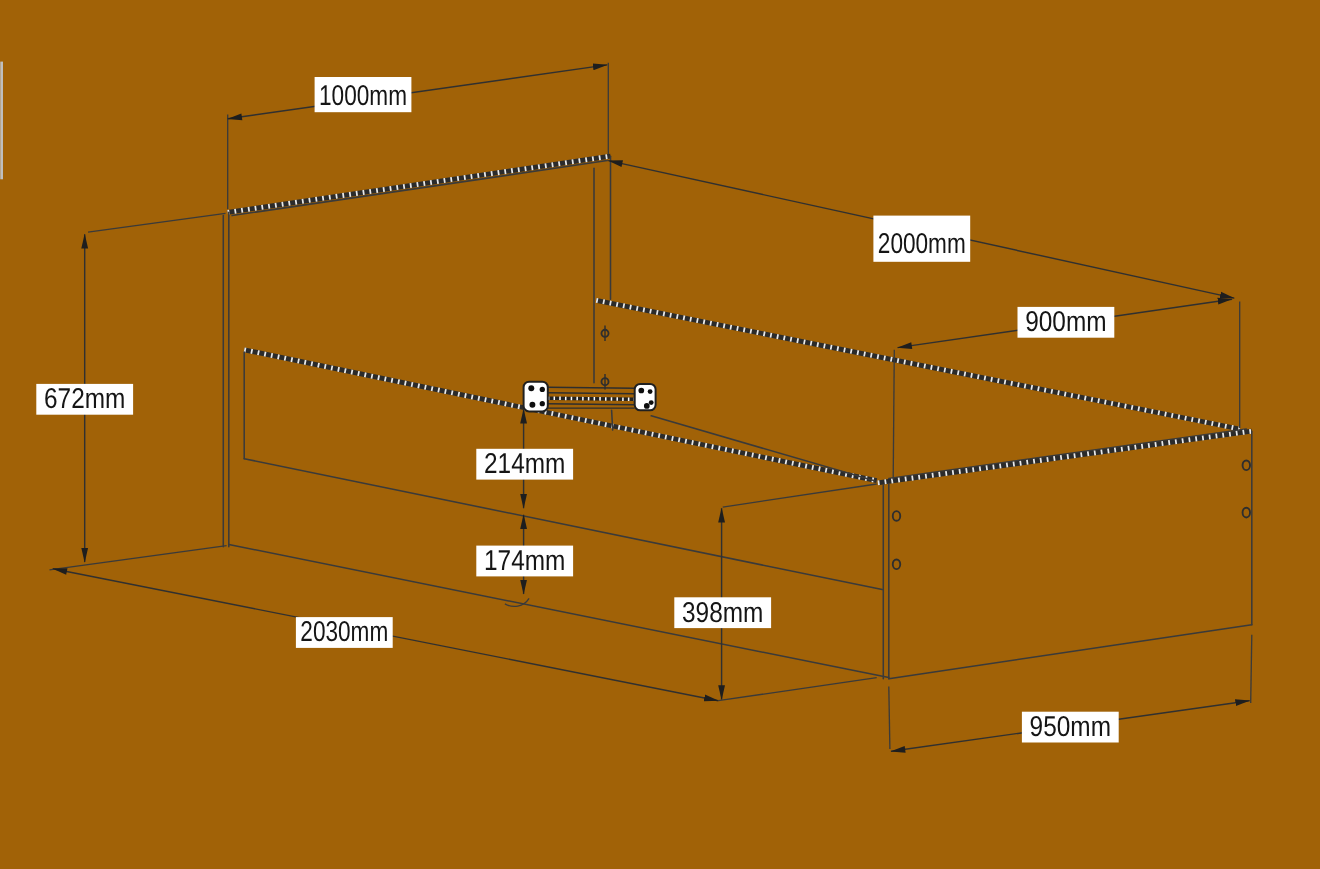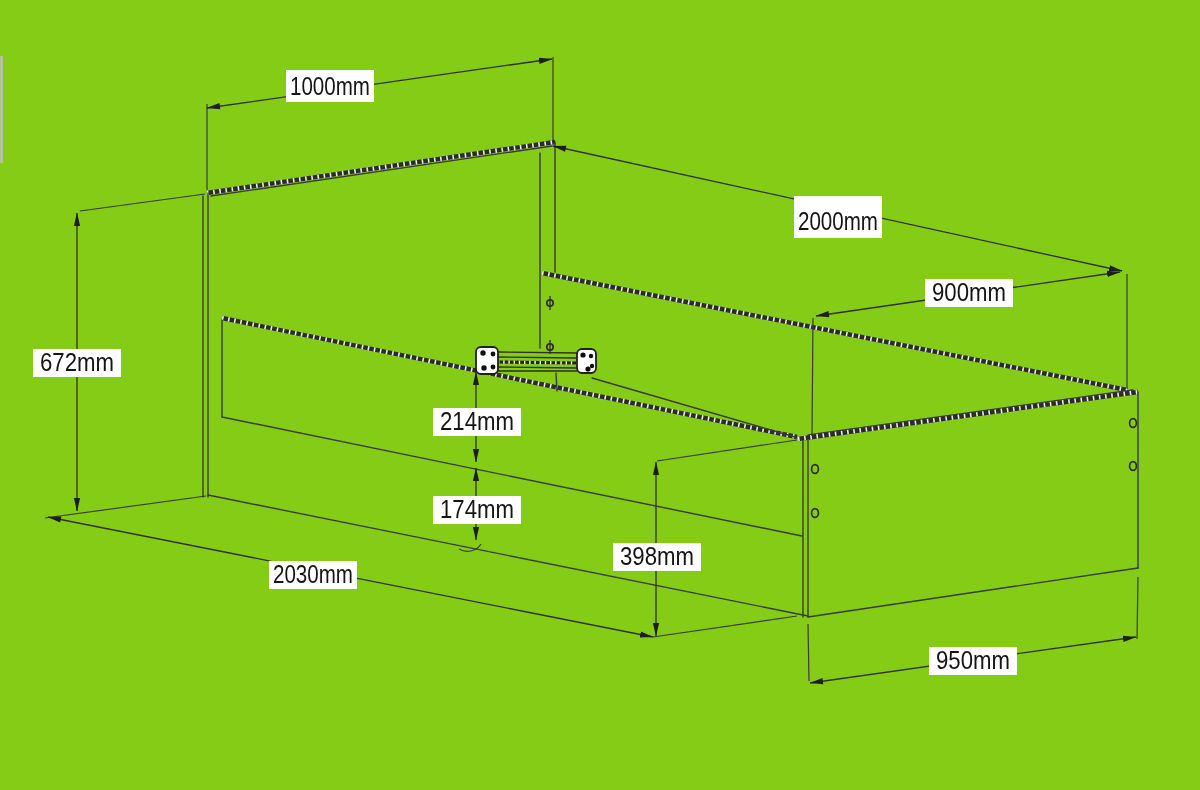--- a/index.html
+++ b/index.html
@@ -1,17 +1,17 @@
 <!DOCTYPE html>
 <html><head>
 <meta charset="utf-8">
 <title>Diagram</title>
 <style>
   html,body{margin:0;padding:0;background:#ffffff;}
-  .stage{width:1200px;height:790px;background:#84cc16;position:relative;overflow:hidden;}
+  .stage{width:1200px;height:790px;background:#a16207;position:relative;overflow:hidden;}
   svg{display:block;}
   .thin  {stroke:#3a3a3a;stroke-width:1.4;fill:none;stroke-linecap:round;}
   .thick {stroke:#2b2b2b;stroke-width:4.4;fill:none;stroke-linecap:butt;}
   .hatchw{stroke:#ffffff;stroke-width:4.4;stroke-dasharray:1.6 4.6;fill:none;opacity:.9;}
   .tube  {stroke:#2e2e2e;stroke-width:1.3;fill:none;}
   .tubeT {stroke:#222;stroke-width:3.2;fill:none;}
   .tubeW {stroke:#fff;stroke-width:3.2;stroke-dasharray:1.4 3.8;fill:none;}
   .dim   {stroke:#303030;stroke-width:1.3;fill:none;}
   .ext   {stroke:#3a3a3a;stroke-width:1.2;fill:none;}
   .mask  {fill:#ffffff;stroke:none;}

